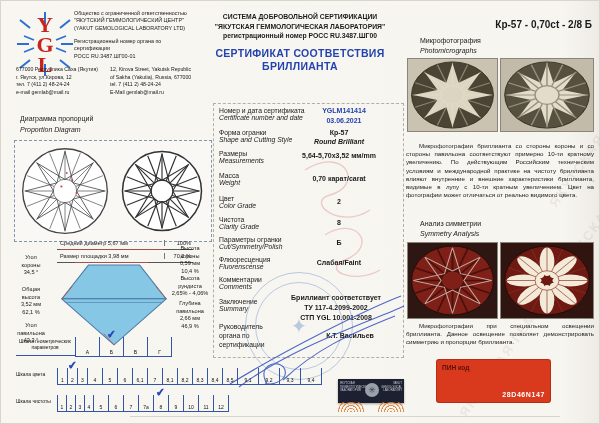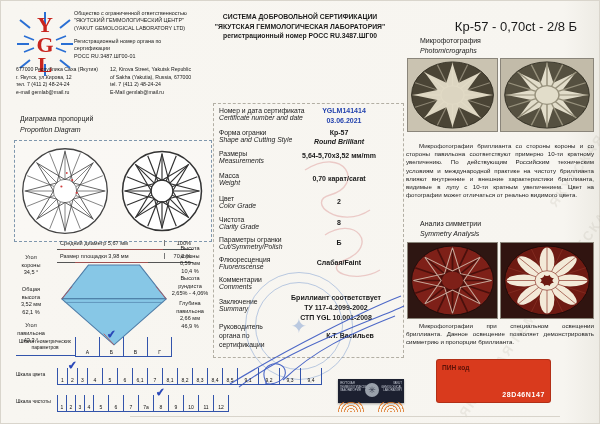--- a/index.html
+++ b/index.html
@@ -9,21 +9,21 @@
         font-family:"Liberation Sans",sans-serif;color:#1a1a1a;}
   .abs{position:absolute;}
   .pre{white-space:pre-line;}
   .it{font-style:italic;}
   .blue{color:#2443ae;}
   
   .org{font-size:5.4px;line-height:1.35;}
   .sys{font-size:6.8px;font-weight:bold;text-align:center;line-height:1.4;}
   .title-ru{font-size:10.5px;font-weight:bold;color:#2443ae;text-align:center;line-height:1.25;letter-spacing:.3px;}
   .title-en{font-size:10px;font-weight:bold;font-style:italic;color:#2a52c4;text-align:center;letter-spacing:.2px;}
-  .stone-code{font-size:13px;font-weight:normal;text-align:center;}
+  .stone-code{font-size:10px;font-weight:bold;text-align:right;}
   .addr{font-size:5.2px;line-height:1.45;}
   
   .midbox{border:1px dashed #b3afa4;}
   .frow-l1{font-size:6.8px;}
   .frow-l2{font-size:6.8px;font-style:italic;color:#222;}
   .fval{font-size:7px;font-weight:bold;text-align:center;}
   .summary-val{font-size:7px;font-weight:bold;text-align:center;line-height:1.45;}
   
   .ptitle{font-size:7px;}
   .propbox{border:1px dashed #7f97ad;background:rgba(255,255,255,.25);}
@@ -119,20 +119,22 @@
 тел. 7 (411 2) 48-24-24
 e-mail  gemlab@mail.ru</div>
   <div class="abs addr pre" style="left:110px;top:66px;width:95px">12, Kirova Street, Yakutsk Republic
 of Sakha (Yakutia), Russia, 677000
 tel. 7 (411 2) 48-24-24
 E-Mail gemlab@mail.ru</div>
 
   <div class="abs sys pre" style="left:195px;top:12px;width:210px">СИСТЕМА ДОБРОВОЛЬНОЙ СЕРТИФИКАЦИИ
 "ЯКУТСКАЯ ГЕММОЛОГИЧЕСКАЯ ЛАБОРАТОРИЯ"
 регистрационный номер РОСС RU.3487.ШГ00</div>
+  <div class="abs title-ru pre" style="left:195px;top:47px;width:210px">СЕРТИФИКАТ СООТВЕТСТВИЯ
+БРИЛЛИАНТА</div>
 
   <div class="abs stone-code" style="left:440px;top:19px;width:152px">Кр-57 - 0,70ct - 2/8 Б</div>
 
   <div class="abs wm" style="left:470px;top:40px">ЯКУТСКАЯ ГЕММОЛОГИЧЕСКАЯ ЛАБОРАТОРИЯ</div>
   <div class="abs wm" style="left:380px;top:250px">ЯКУТСКАЯ ГЕММОЛОГИЧЕСКАЯ ЛАБОРАТОРИЯ</div>
 
   <div class="abs midbox" style="left:213px;top:103px;width:189px;height:253px"></div>
 
   <svg class="abs" style="left:285px;top:140px;opacity:.4" width="120" height="150" viewBox="0 0 120 150">
     <path d="M20,30 C60,5 80,45 45,55 C20,62 55,90 85,70 M40,95 C70,75 95,105 60,120 C35,130 70,145 95,130" stroke="#d98a8a" stroke-width="1.4" fill="none"></path>

